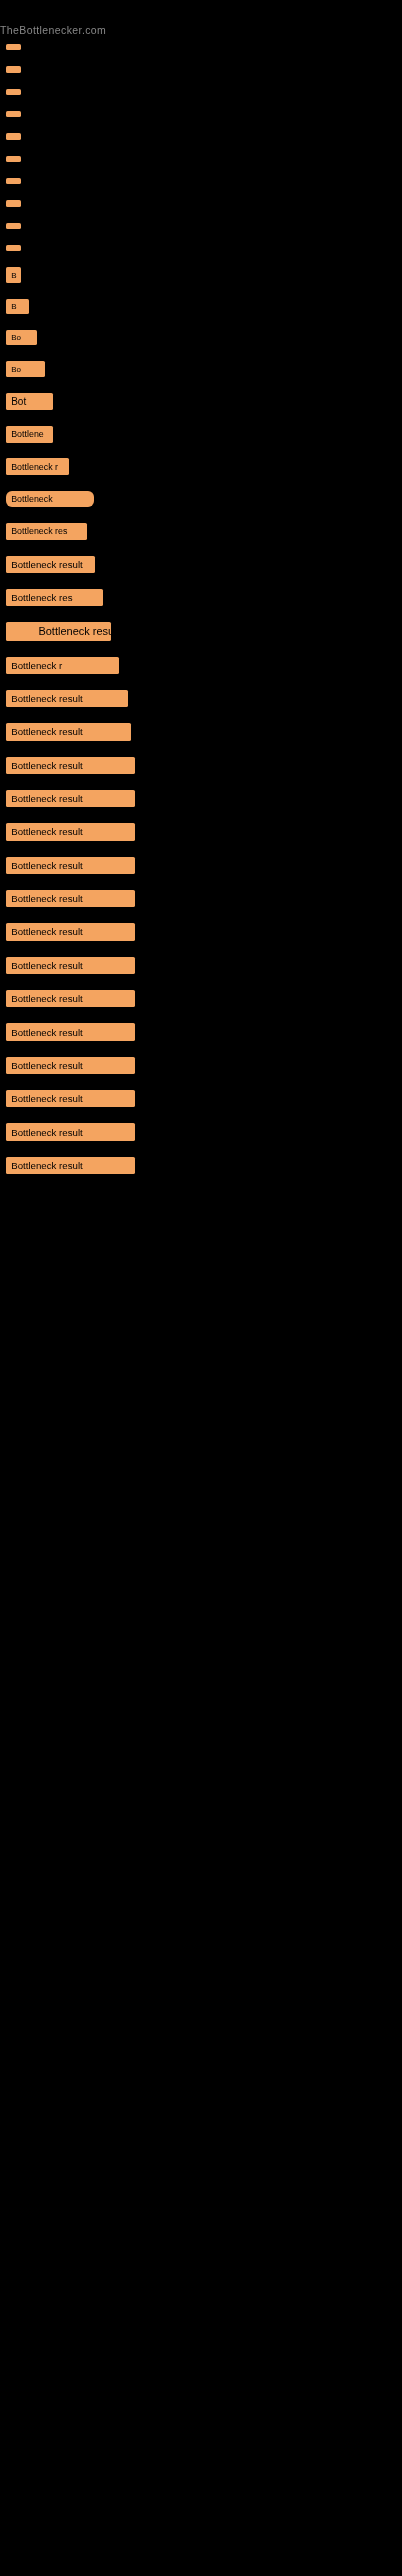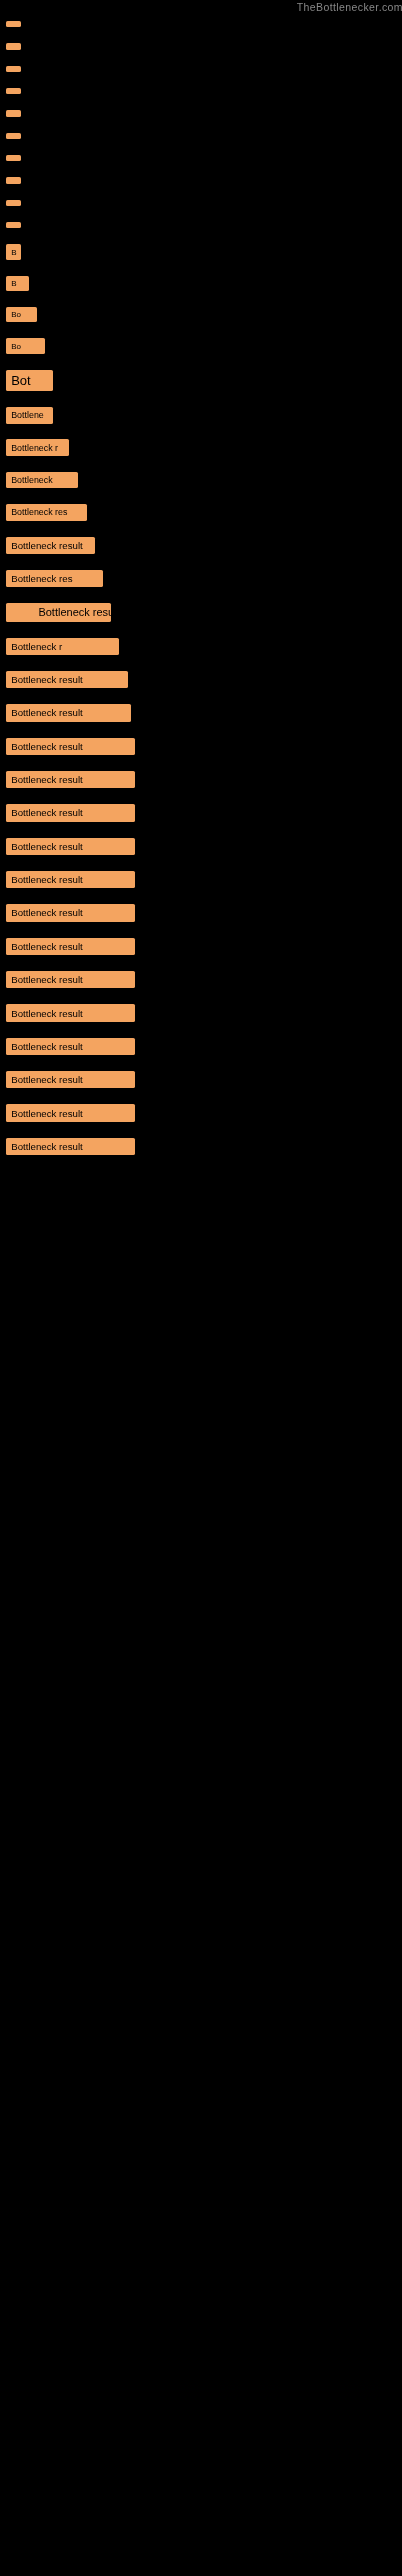--- a/index.html
+++ b/index.html
@@ -8,22 +8,22 @@
       width: 403px;
       min-height: 2576px;
       font-family: Arial, sans-serif;
       position: relative;
       overflow-x: hidden;
     }
 
     .site-title {
       color: #888;
       font-size: 10.5px;
-      text-align: right;
-      padding-top: 1px;
+      text-align: left;
+      padding-top: 24px;
       letter-spacing: 0.4px;
     }
 
     .bottleneck-item {
       background-color: #f4a460;
       color: #000;
       font-size: 9.7px;
       font-weight: 500;
       padding: 3.2px 4.8px;
       margin: 4.8px 0 4.8px 6.4px;
@@ -38,24 +38,24 @@
       padding: 3.2px 0;
       display: flex;
       align-items: center;
     }
 
     
     .w-tiny    { width: 14.5px; overflow: hidden; font-size: 8px; }
     .w-xs      { width: 22.5px; overflow: hidden; font-size: 8px; }
     .w-sm      { width: 31px; overflow: hidden; font-size: 8px; }
     .w-sm2     { width: 39px; overflow: hidden; font-size: 8px; }
-    .w-sm3     { width: 47px; overflow: hidden; font-size: 13px; }
+    .w-sm3     { width: 47px; overflow: hidden; font-size: 10px; }
     .w-md0     { width: 47px; overflow: hidden; font-size: 8.9px; }
     .w-md      { width: 63px; overflow: hidden; font-size: 8.9px; }
-    .w-md2     { width: 72px; overflow: hidden; font-size: 8.9px; }
+    .w-md2     { width: 88px; overflow: hidden; font-size: 8.9px; border-radius: 6px; }
     .w-md3     { width: 81px; overflow: hidden; font-size: 8.9px; }
     .w-lg0     { width: 89px; overflow: hidden; font-size: 9.7px; }
     .w-lg      { width: 97px; overflow: hidden; font-size: 9.7px; }
     .w-lg2     { width: 105px; overflow: hidden; font-size: 11px; padding-left: 32px; }
     .w-lg3     { width: 113px; overflow: hidden; font-size: 9.7px; }
     .w-full    { width: 122px; overflow: hidden; font-size: 9.7px; }
     .w-full2   { width: 125px; overflow: hidden; font-size: 9.7px; }
     .w-full3   { width: 129px; overflow: hidden; font-size: 9.7px; }
   </style>
 </head>

